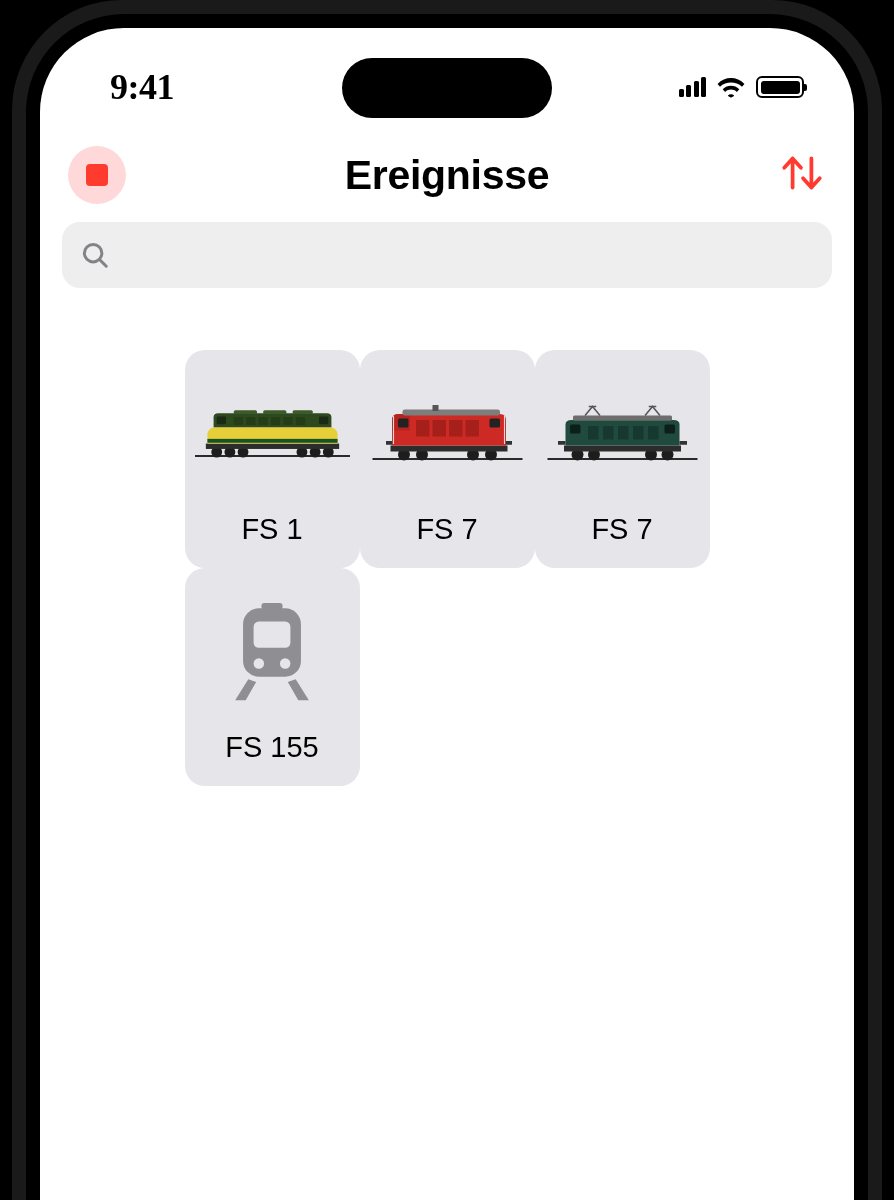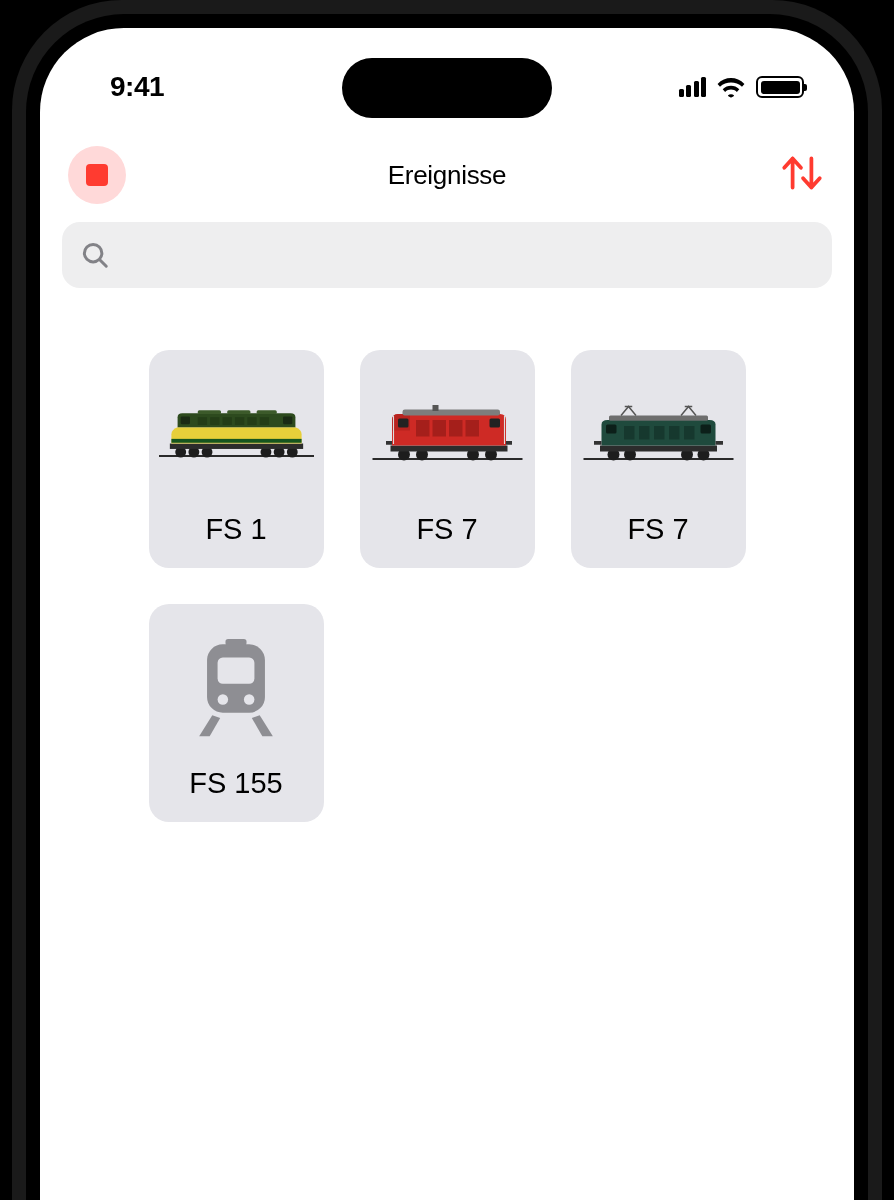--- a/index.html
+++ b/index.html
@@ -67,23 +67,24 @@
     
     .status-bar {
       display: flex;
       justify-content: space-between;
       align-items: center;
       padding: 28px 50px 0 70px;
       height: 90px;
       position: relative;
     }
     .status-time {
-      font-size: 28px;
+      font-size: 36px;
       font-weight: 600;
       letter-spacing: -0.5px;
+      font-family: Liberation Serif, serif;
     }
     .status-icons {
       display: flex;
       align-items: center;
       gap: 10px;
     }
     
     .cell-bars {
       display: flex;
       align-items: flex-end;
@@ -146,22 +147,22 @@
       justify-content: center;
       cursor: pointer;
     }
     .stop-sq {
       width: 22px;
       height: 22px;
       background: #ff3b30;
       border-radius: 4px;
     }
     .nav-title {
-      font-size: 26px;
-      font-weight: 400;
+      font-size: 41px;
+      font-weight: 700;
       letter-spacing: -0.3px;
       position: absolute;
       left: 50%;
       transform: translateX(-50%);
     }
     .sort-btn {
       color: #ff3b30;
       cursor: pointer;
     }
     .sort-btn svg { width: 48px; height: 44px; }
@@ -188,21 +189,20 @@
     }
     .search-input::placeholder { color: #828287; }
 
     
     .grid-area {
       padding: 50px 40px 0;
     }
     .grid {
       display: grid;
       grid-template-columns: repeat(3, 175px);
-      gap: 36px;
       justify-content: center;
     }
     .card {
       width: 175px;
       height: 218px;
       background: #e5e5ea;
       border-radius: 20px;
       display: flex;
       flex-direction: column;
       align-items: center;

